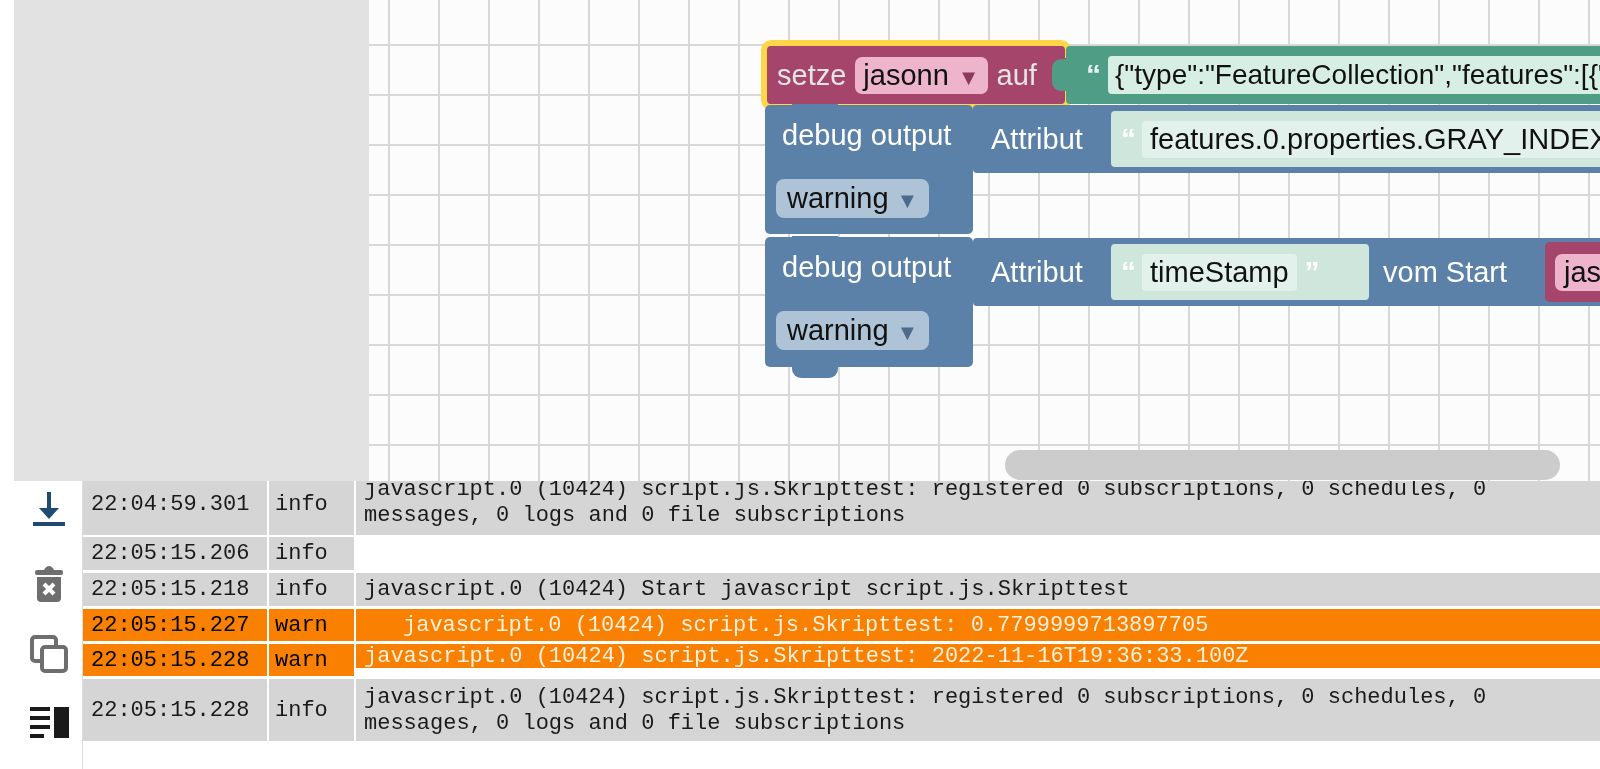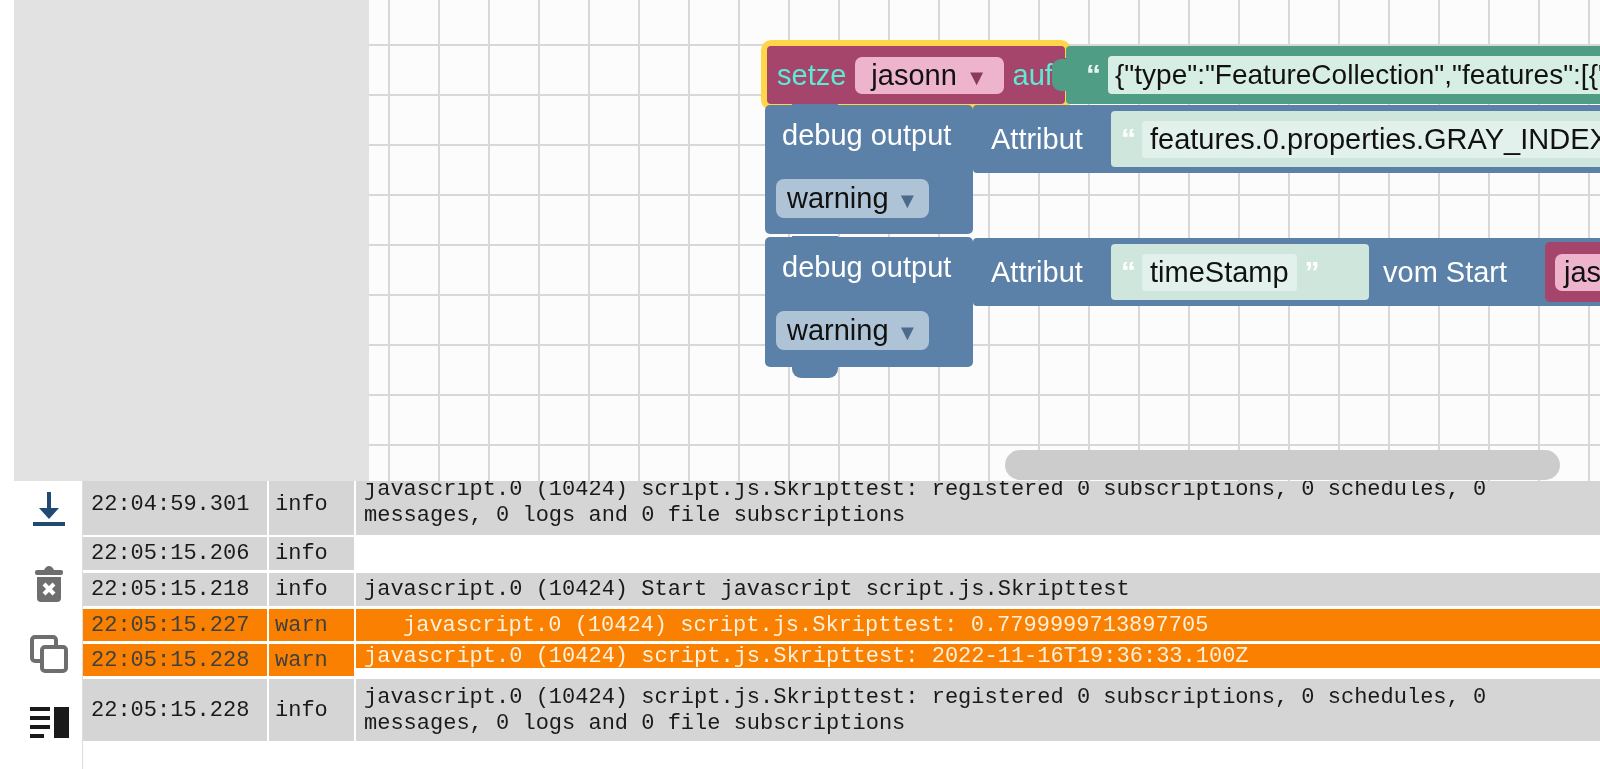--- a/index.html
+++ b/index.html
@@ -29,24 +29,24 @@
   }
 
   
   #ws-hscroll{
     position:absolute;left:636px;top:450px;width:555px;height:30px;
     background:#cccccc;border-radius:15px;
   }
 
   
   .blk{position:absolute;box-sizing:border-box;}
-  .blk-label{color:#5eead4;font-size:29px;line-height:1;white-space:nowrap;}
+  .blk-label{color:#e5e5e5;font-size:29px;line-height:1;white-space:nowrap;}
   .fld{
     display:inline-block;background:#f0bdd2;border-radius:7px;color:#111;
-    font-size:29px;padding:2px 16px;white-space:nowrap;
+    font-size:29px;padding:2px 8px;white-space:nowrap;
   }
   .fld .caret{color:#8a3a5c;font-size:22px;margin-left:9px;}
 
   
   #blk-set{
     left:396px;top:44px;width:302px;height:62px;
     background:#a5456b;border-radius:6px;
     outline:4px solid #ffd54a;outline-offset:-2px;
     box-shadow:0 0 0 4px #ffd54a;
   }
@@ -113,21 +113,21 @@
   #log-table{position:absolute;left:83px;top:0;width:1517px;height:288px;overflow:hidden;}
   .log-row{position:absolute;left:0;width:1517px;display:flex;}
   .cell{
     font-family:"Liberation Mono", monospace;font-size:22px;color:#1a1a1a;
     background:#d5d5d5;box-sizing:border-box;
   }
   .c-time{width:184px;padding:0 8px;display:flex;align-items:center;}
   .c-sev{width:85px;margin-left:2px;padding:0 6px;display:flex;align-items:center;}
   .c-msg{flex:1;margin-left:2px;padding:2px 8px;display:flex;align-items:center;}
   .c-msg.two{display:block;line-height:1.17;padding-top:0;}
-  .log-row.warn .cell{background:#f98000;color:#404040;}
+  .log-row.warn .cell{background:#f98000;color:#000000;}
   .log-row.warn .c-msg{color:#fdf0dd;}
 </style>
 </head>
 <body>
 
 <div id="top-area">
 
   <div id="left-white-strip"></div>
   <div id="left-panel"></div>
 

